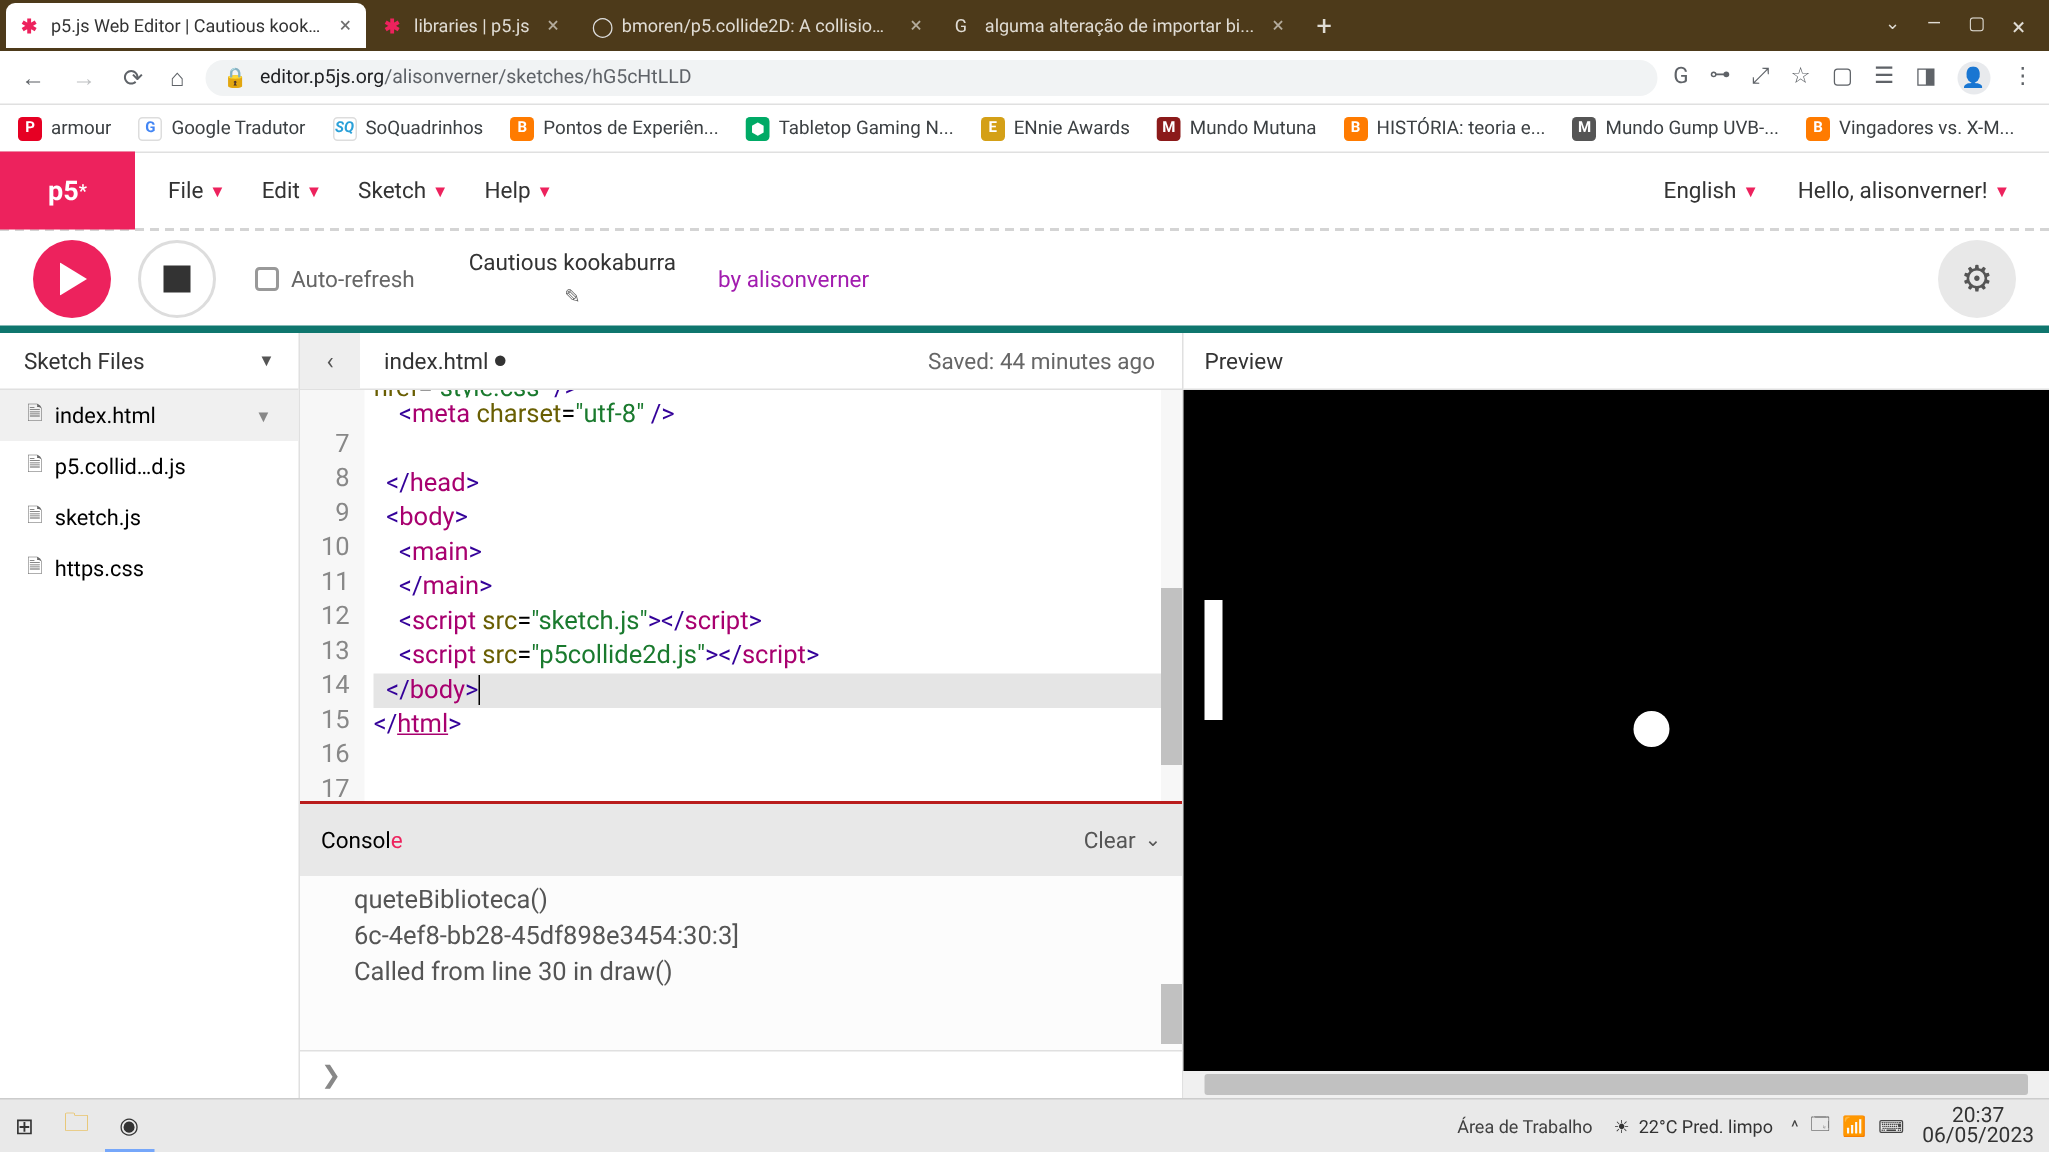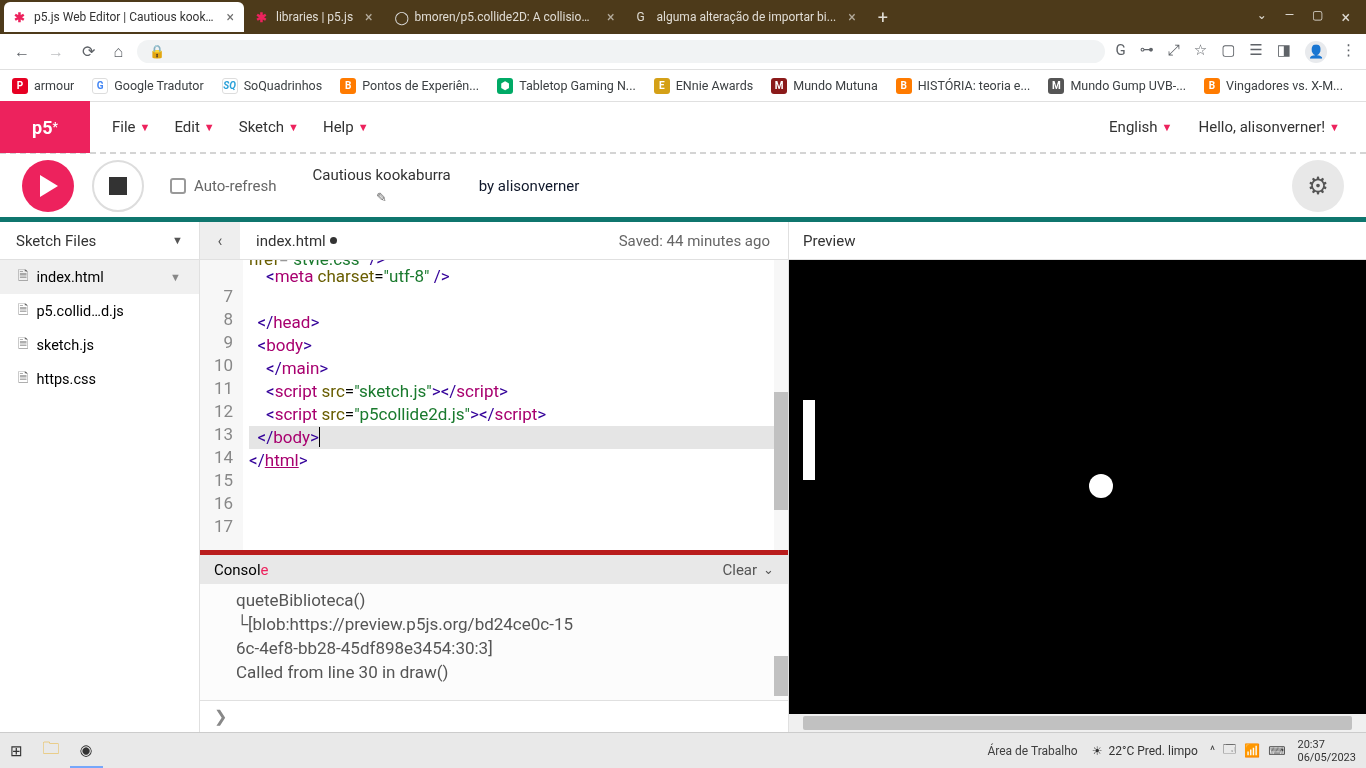--- a/index.html
+++ b/index.html
@@ -42,21 +42,21 @@
     
     .toolbar { height: 68px; display: flex; align-items: center; padding: 0 22px; gap: 18px; border-bottom: 5px solid #0f766e;}
     .play-btn { width: 52px; height: 52px; border-radius: 50%; background: #ed225d; display:flex; align-items:center; justify-content:center; cursor:pointer;}
     .play-btn svg { fill: #fff; }
     .stop-btn { width: 52px; height: 52px; border-radius: 50%; background: #fff; border: 2px solid #ddd; display:flex; align-items:center; justify-content:center; cursor:pointer;}
     .stop-btn span { width: 18px; height: 18px; background: #333; }
     .autorefresh { display: flex; align-items: center; gap: 8px; font-size: 15px; color: #666; margin-left: 8px;}
     .checkbox { width: 16px; height: 16px; border: 2px solid #999; border-radius: 3px; cursor:pointer;}
     .sketch-name { font-size: 15px; color: #333; margin-left: 18px; display:flex; align-items:center; gap:6px;flex-direction:column;}
     .pencil { font-size: 13px; color: #666; cursor:pointer;}
-    .by-author { font-size: 15px; color: #0f172a; margin-left: 10px;}
+    .by-author { font-size: 15px; color: #a21caf; margin-left: 10px;}
     .settings-gear { margin-left: auto; width: 52px; height: 52px; border-radius: 50%; background: #e8e8e8; display:flex; align-items:center; justify-content: center; cursor:pointer; font-size: 24px; color:#555;}
 
     
     .main { display: flex; height: calc(100% - 34px - 36px - 32px - 52px - 68px - 36px); }
     
     .sidebar { width: 200px; border-right: 1px solid #e0e0e0; }
     .sidebar-header { height: 38px; display:flex; align-items:center; padding: 0 16px; font-size: 15px; color:#333; border-bottom: 1px solid #e0e0e0; justify-content:space-between;}
     .sidebar-header .caret { font-size:11px; color:#555;}
     .file-item { padding: 6px 18px; font-size: 14.5px; display:flex; align-items:center; gap:8px; cursor:pointer;}
     .file-item.active { background:#f0f0f0;}
@@ -78,41 +78,41 @@
     .tag-ang { color: #309; }
     .tag-name { color: #a8006f;}
     .attr-name { color: #695e02; }
     .attr-val { color: #1a7a2e; }
     .html-u { text-decoration: underline; }
     .cursor { border-right: 1.5px solid #000; animation: blink 1s steps(1) infinite;}
     @keyframes blink { 50% { border-color: transparent;} }
     .code-scrollbar { position:absolute; right:0; top:0; width:14px; bottom:0; background:#f7f7f7;}
     .code-thumb { position:absolute; right:0; width:14px; background:#c1c1c1;}
 
-    .console-header { height: 34px; background:#e8e8e8; display:flex; align-items:center; padding: 0 14px; justify-content:space-between; font-size:15px; border-top:5px solid #b91c1c;}
+    .console-header { height: 50px; background:#e8e8e8; display:flex; align-items:center; padding: 0 14px; justify-content:space-between; font-size:15px; border-top:2px solid #b91c1c;}
     .console-header .console-title .e-red { color: #ed225d;}
     .clear-btn { display:flex; align-items:center; gap:6px; cursor:pointer; color:#555;}
     .console-body { height: 116px; font-family: 'Consolas', monospace; font-size: 17px; line-height: 24px; color:#555; padding: 4px 14px 4px 36px; overflow:auto; background:#fcfcfc; position:relative;}
     .console-scrollbar { position:absolute; right:0; top:0; width:14px; bottom:0;}
     .console-thumb { position:absolute; right:0; width:14px; background:#c1c1c1;}
     .console-input { height: 32px; border-top: 1px solid #e0e0e0; display:flex; align-items:center; padding: 0 14px; color:#888; font-family: 'Consolas', monospace; font-size: 16px;}
 
     .preview-col { width:577px; display:flex; flex-direction:column;}
     .preview-header { height:38px; display:flex; align-items:center; padding:0 14px; font-size:15px; color:#333; border-bottom:1px solid #e0e0e0;}
     .preview-canvas { flex:1; background:#000; position:relative;}
     .paddle { position:absolute; background:#fff;}
     .ball { position:absolute; background:#fff; border-radius:50%;}
     .preview-hscroll { height: 18px; background:#f0f0f0; position:relative;}
     .preview-hthumb { position:absolute; height:14px; top:2px; left:14px; right:14px; background:#c1c1c1; border-radius:2px;}
 
     
     .taskbar { position:absolute; bottom:0; left:0; right:0; height:36px; background:#e9e9e9; border-top:1px solid #ccc; display:flex; align-items:center; font-size:12px; color:#333;}
     .task-item { height:100%; padding:0 10px; display:flex; align-items:center; gap:6px; cursor:pointer;}
     .task-right { margin-left:auto; display:flex; align-items:center; gap:12px; padding:0 10px;}
-    .task-time { text-align:left; font-size:11px; line-height:13px;}
+    .task-time { text-align:center; font-size:14px; line-height:13px;}
     .desktop-label { font-size: 12px; color:#404040; padding-right: 2px; position:relative;}
     .tray-icons { display:flex; gap:8px; align-items:center; color:#444; font-size:12px;}
   </style>
 </head>
 <body>
 
 <div class="browser-tabs">
   <div class="tab active">
     <span class="tab-favicon" style="color:#ed225d;font-weight:bold;font-size:13px;">✱</span>
     <span class="tab-title">p5.js Web Editor | Cautious kook...</span>
@@ -142,20 +142,21 @@
   </div>
 </div>
 
 <div class="address-bar">
   <span class="nav-btn">←</span>
   <span class="nav-btn disabled">→</span>
   <span class="nav-btn">⟳</span>
   <span class="nav-btn">⌂</span>
   <div class="url-container">
     <span class="secure">🔒</span>
+    <span><span class="url">editor.p5js.org</span><span style="color:#5f6368">/alisonverner/sketches/hG5cHtLLD</span></span>
   </div>
   <div class="addr-icons">
     <span>G</span>
     <span style="font-size:14px;">⊶</span>
     <span>⤢</span>
     <span>☆</span>
     <span>▢</span>
     <span>☰</span>
     <span>◨</span>
     <span class="avatar-circle">👤</span>
@@ -312,41 +313,41 @@
         <div>15</div>
         <div>16</div>
         <div>17</div>
       </div>
       <div class="code-lines">
         <div class="line" style="color:#999;overflow:hidden;height:17px;margin-top:-14px;"><span class="attr-name">href</span>=<span class="attr-val">"style.css"</span> <span class="tag-ang">/&gt;</span></div>
         <div class="line">    <span class="tag-ang">&lt;</span><span class="tag-name">meta</span> <span class="attr-name">charset</span>=<span class="attr-val">"utf-8"</span> <span class="tag-ang">/&gt;</span></div>
         <div class="line">&nbsp;</div>
         <div class="line">  <span class="tag-ang">&lt;/</span><span class="tag-name">head</span><span class="tag-ang">&gt;</span></div>
         <div class="line">  <span class="tag-ang">&lt;</span><span class="tag-name">body</span><span class="tag-ang">&gt;</span></div>
+        <div class="line">    <span class="tag-ang">&lt;</span><span class="tag-name">main</span><span class="tag-ang">&gt;</span></div>
         <div class="line">    <span class="tag-ang">&lt;/</span><span class="tag-name">main</span><span class="tag-ang">&gt;</span></div>
         <div class="line">    <span class="tag-ang">&lt;</span><span class="tag-name">script</span> <span class="attr-name">src</span>=<span class="attr-val">"sketch.js"</span><span class="tag-ang">&gt;&lt;/</span><span class="tag-name">script</span><span class="tag-ang">&gt;</span></div>
         <div class="line">    <span class="tag-ang">&lt;</span><span class="tag-name">script</span> <span class="attr-name">src</span>=<span class="attr-val">"p5collide2d.js"</span><span class="tag-ang">&gt;&lt;/</span><span class="tag-name">script</span><span class="tag-ang">&gt;</span></div>
         <div class="line hl">  <span class="tag-ang">&lt;/</span><span class="tag-name">body</span><span class="tag-ang">&gt;</span><span class="cursor"></span></div>
         <div class="line"><span class="tag-ang">&lt;/</span><span class="tag-name html-u">html</span><span class="tag-ang">&gt;</span></div>
         <div class="line">&nbsp;</div>
       </div>
       <div class="code-scrollbar">
         <div class="code-thumb" style="top:132px;height:118px;"></div>
       </div>
     </div>
     <div class="console-header">
       <span class="console-title"><span>Consol</span><span class="e-red">e</span></span>
       <span class="clear-btn">
           <span>Clear</span> 
           <span style="font-size:13px">⌄</span>
         </span>
     </div>
     <div class="console-body">
       <div>queteBiblioteca()</div>
-      <div>└[blob:https://preview.p5js.org/bd24ce0c-15</div>
       <div>6c-4ef8-bb28-45df898e3454:30:3]</div>
       <div>      Called from line 30 in draw()</div>
       <div class="console-scrollbar">
           <div class="console-thumb" style="top:72px;height:40px;"></div>
         </div>
     </div>
     <div class="console-input">
         <span>❯</span>
       </div>
   </div>

